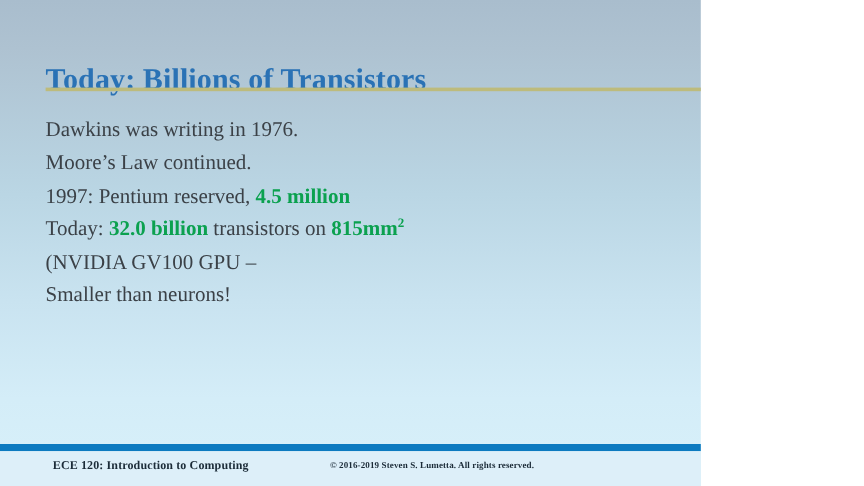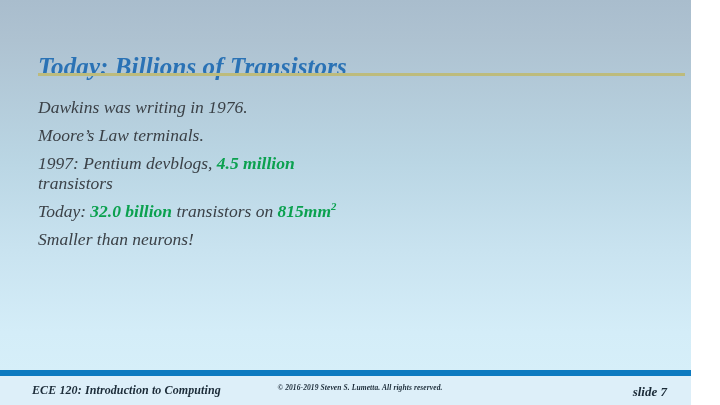--- a/index.html
+++ b/index.html
@@ -6,31 +6,30 @@
   html, body {
     margin: 0;
     padding: 0;
     background: #ffffff;
   }
   body {
     font-family: "Liberation Serif", "DejaVu Serif", serif;
   }
   .slide {
     position: relative;
-    width: 691px;
+    width: 584px;
     height: 405px;
     overflow: hidden;
     background: linear-gradient(to bottom,
                 #a9bdcd 0%,
                 #aec2d1 10%,
                 #bad6e4 40%,
                 #c9e3f0 62%,
                 #d4edf8 82%,
                 #d6eff9 92%);
-    font-style: italic;
   }
 
   
   .title {
     position: absolute;
     left: 38px;
     top: 36px;
     font-size: 25px;
     line-height: 1.1;
     color: #2a72b5;
@@ -92,23 +91,23 @@
   .footer {
     position: absolute;
     left: 0;
     top: 376px;
     width: 720px;
     height: 29px;
     background: #ddeff9;
   }
   .footer-left {
     position: absolute;
-    left: 32px;
+    left: 44px;
     top: 7px;
-    font-size: 12px;
+    font-size: 10px;
     color: #1b2b38;
     font-weight: bold;
     letter-spacing: 0.1px;
   }
   .footer-center {
     position: absolute;
     left: 0;
     top: 7px;
     width: 720px;
     text-align: center;
@@ -131,30 +130,30 @@
 
 <div class="slide">
 
   <h1 class="title">Today: Billions of Transistors</h1>
   <div class="title-rule"></div>
 
   <div class="body">
 
     <p class="line">Dawkins was writing in 1976.</p>
 
-    <p class="line">Moore’s Law terminals.</p>
+    <p class="line">Moore’s Law continued.</p>
 
     <p class="line tight">
-      <span class="sub"><span>1997: Pentium devblogs, </span><span class="hl">4.5 million</span></span>
-      <span class="sub">transistors</span>
+      <span class="sub"><span>1997: Pentium reserved, </span><span class="hl">4.5 million</span></span>
     </p>
 
     <p class="line"><span>Today: </span><span class="hl">32.0 billion</span><span> transistors on </span><span class="hl"><span>815mm</span><sup>2</sup></span></p>
 
     <p class="line tight">
+      <span class="sub">(NVIDIA GV100 GPU –</span>
     </p>
 
     <p class="line">Smaller than neurons!</p>
 
 
   </div>
 
   <div class="footer-rule"></div>
 
   <div class="footer">

